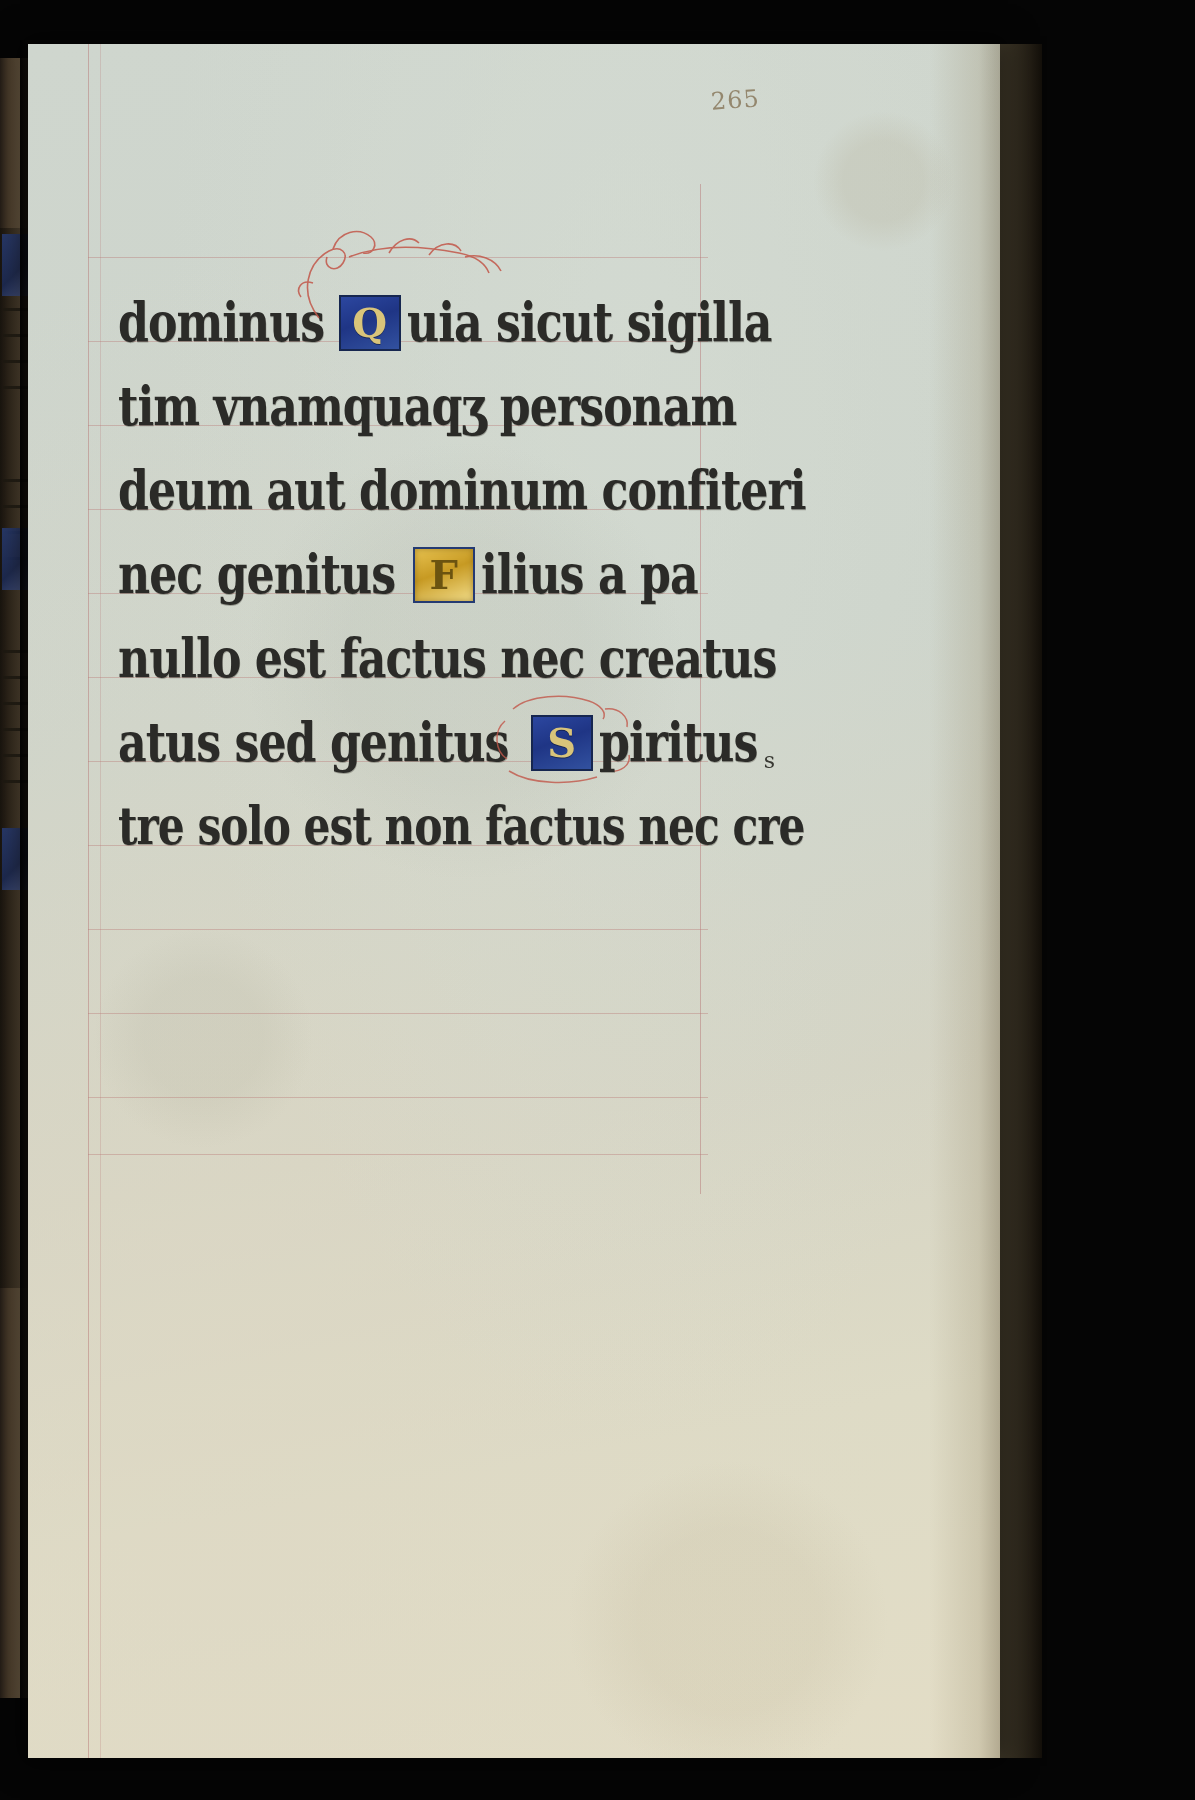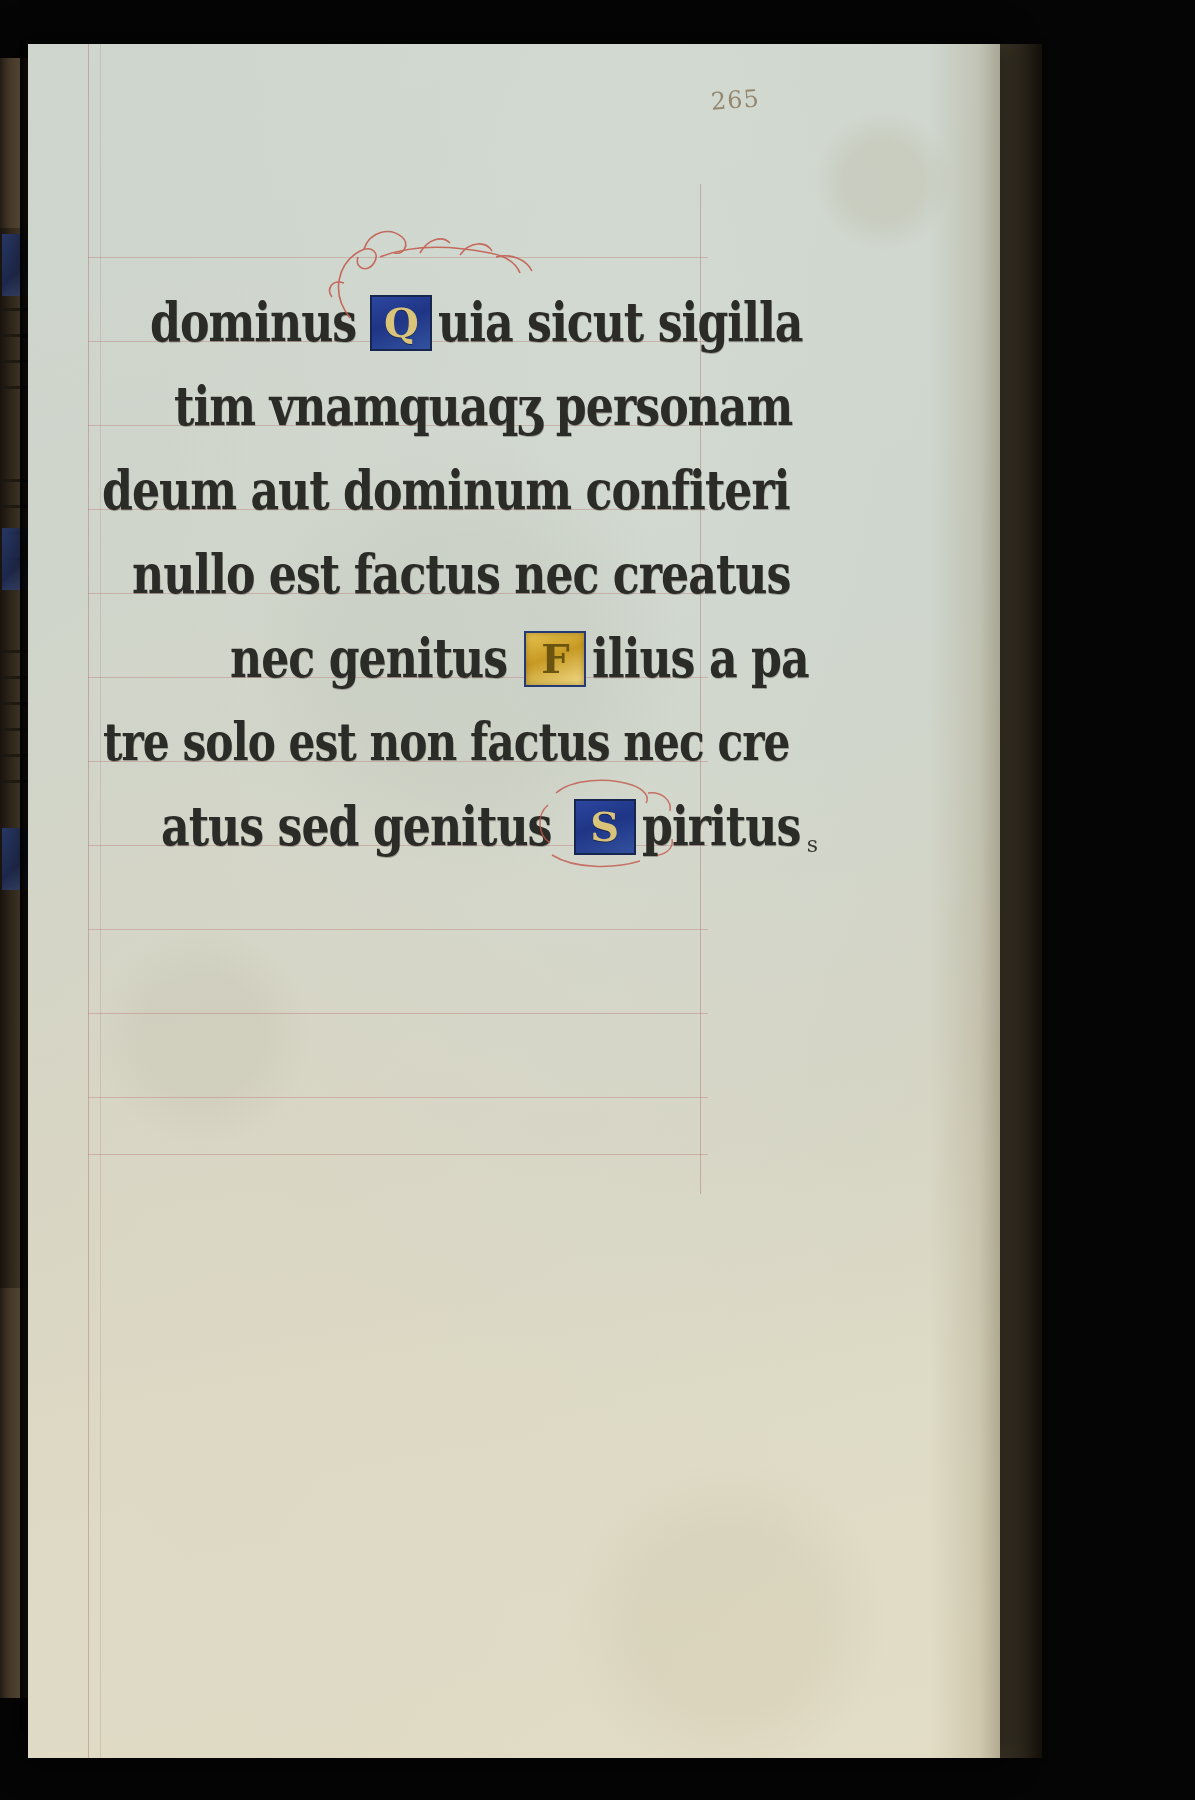--- a/index.html
+++ b/index.html
@@ -132,21 +132,20 @@
     left: 90px;
     top: 225px;
     width: 700px;
   }
   .line {
     position: relative;
     height: 84px;
     display: flex;
     align-items: flex-end;
     white-space: nowrap;
-    justify-content: flex-end;
   }
   .gothic {
     font-family: "DejaVu Serif", serif;
     font-weight: 700;
     font-size: 46px;
     line-height: 52px;
     color: #2b2b28;
     letter-spacing: -1px;
     transform: scaleY(1.18) scaleX(0.96);
     transform-origin: left bottom;
@@ -289,33 +288,29 @@
 
       <div class="line">
         <span class="gothic">deum aut dominum confiteri</span>
       </div>
 
 
 
 
 
       <div class="line">
-        <span class="gothic">nullo est factus nec creatus</span>
-      </div>
-
-      <div class="line">
         <span class="gothic">nec genitus</span>
         <span class="initial gold">
           <span class="box">F</span>
         </span>
         <span class="gothic">ilius a pa</span>
       </div>
 
       <div class="line">
-        <span class="gothic sm">tre solo est non factus nec cre</span>
+        <span class="gothic">nullo est factus nec creatus</span>
       </div>
 
       <div class="line">
         <span class="gothic">atus sed genitus</span>
         <span class="initial blue">
           <span class="flourish" style="left:-44px; top:-24px;">
             <svg width="160" height="104" viewBox="0 0 160 104">
               <g stroke="#c2574a" stroke-width="1.5" fill="none" opacity="0.8">
                 <path d="M26,18 C42,4 78,2 102,10 C114,14 120,22 116,28"></path>
                 <path d="M18,30 C6,40 8,60 20,68"></path>
@@ -324,17 +319,21 @@
                 <path d="M120,80 C134,82 144,74 142,64"></path>
               </g>
             </svg>
           </span>
           <span class="box">S</span>
         </span>
         <span class="gothic">piritus</span>
         <span class="sup">s</span>
       </div>
 
+      <div class="line">
+        <span class="gothic sm">tre solo est non factus nec cre</span>
+      </div>
+
 
 
     </div>
   </div>
 </div>
 
 </body></html>

